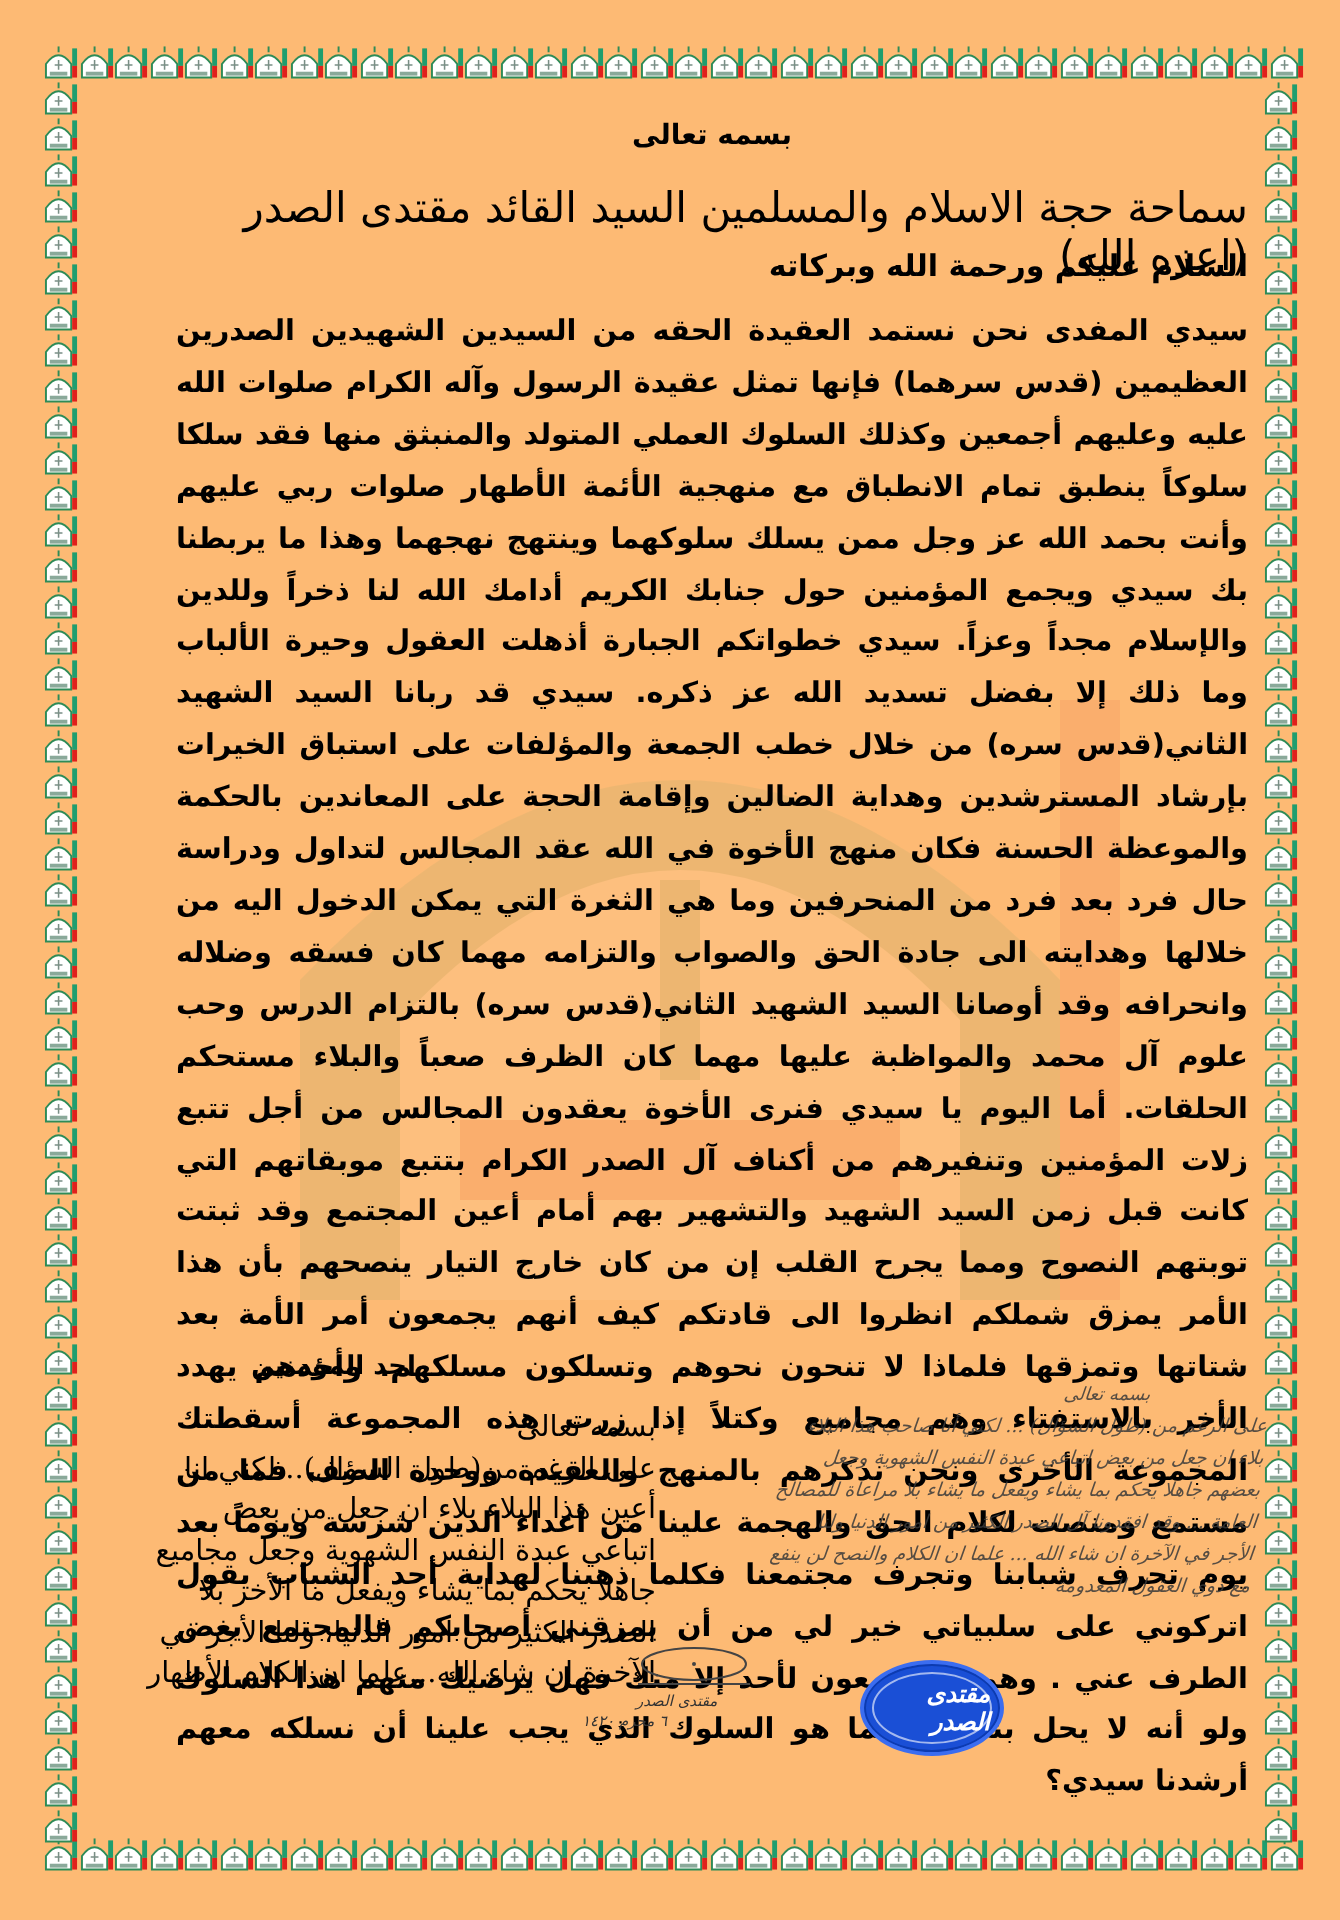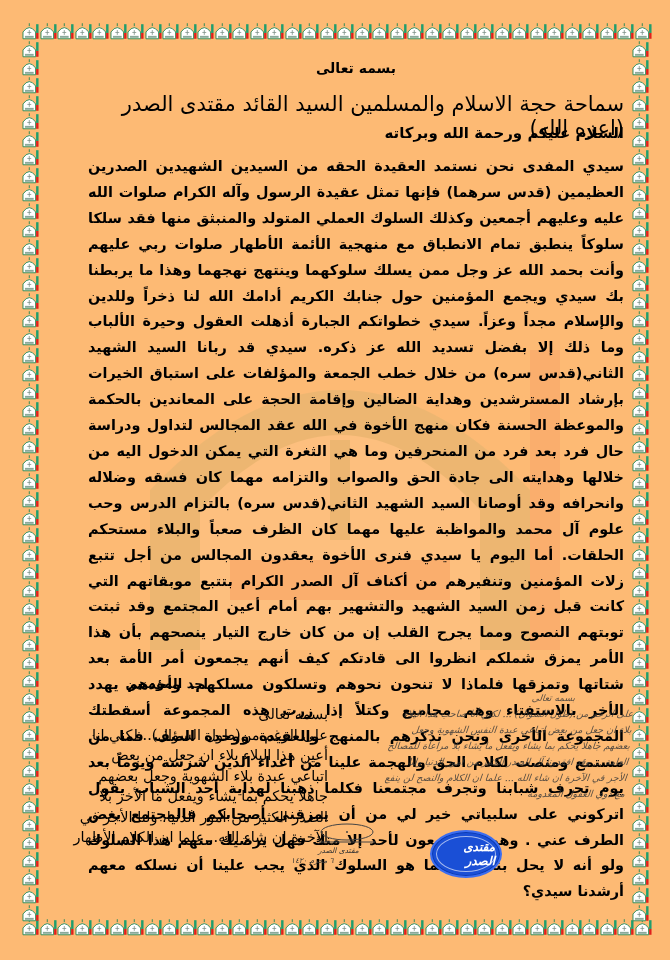--- a/index.html
+++ b/index.html
@@ -1458,21 +1458,21 @@
   <div class="content body-text">
     <p>سيدي المفدى نحن نستمد العقيدة الحقه من السيدين الشهيدين الصدرين العظيمين (قدس سرهما) فإنها تمثل عقيدة الرسول وآله الكرام صلوات الله عليه وعليهم أجمعين وكذلك السلوك العملي المتولد والمنبثق منها فقد سلكا سلوكاً ينطبق تمام الانطباق مع منهجية الأئمة الأطهار صلوات ربي عليهم وأنت بحمد الله عز وجل ممن يسلك سلوكهما وينتهج نهجهما وهذا ما يربطنا بك سيدي ويجمع المؤمنين حول جنابك الكريم أدامك الله لنا ذخراً وللدين والإسلام مجداً وعزاً. سيدي خطواتكم الجبارة أذهلت العقول وحيرة الألباب وما ذلك إلا بفضل تسديد الله عز ذكره. سيدي قد ربانا السيد الشهيد الثاني(قدس سره) من خلال خطب الجمعة والمؤلفات على استباق الخيرات بإرشاد المسترشدين وهداية الضالين وإقامة الحجة على المعاندين بالحكمة والموعظة الحسنة فكان منهج الأخوة في الله عقد المجالس لتداول ودراسة حال فرد بعد فرد من المنحرفين وما هي الثغرة التي يمكن الدخول اليه من خلالها وهدايته الى جادة الحق والصواب والتزامه مهما كان فسقه وضلاله وانحرافه وقد أوصانا السيد الشهيد الثاني(قدس سره) بالتزام الدرس وحب علوم آل محمد والمواظبة عليها مهما كان الظرف صعباً والبلاء مستحكم الحلقات. أما اليوم يا سيدي فنرى الأخوة يعقدون المجالس من أجل تتبع زلات المؤمنين وتنفيرهم من أكناف آل الصدر الكرام بتتبع موبقاتهم التي كانت قبل زمن السيد الشهيد والتشهير بهم أمام أعين المجتمع وقد ثبتت توبتهم النصوح ومما يجرح القلب إن من كان خارج التيار ينصحهم بأن هذا الأمر يمزق شملكم انظروا الى قادتكم كيف أنهم يجمعون أمر الأمة بعد شتاتها وتمزقها فلماذا لا تنحون نحوهم وتسلكون مسلكهم. وأحدهم يهدد الأخر بالاستفتاء وهم مجاميع وكتلاً إذا زرت هذه المجموعة أسقطتك المجموعة الأخرى ونحن نذكرهم بالمنهج والعقيدة ووحدة الصف فما من مستمع ومنصت لكلام الحق والهجمة علينا من أعداء الدين شرسة ويوماً بعد يوم تحرف شبابنا وتجرف مجتمعنا فكلما ذهبنا لهداية أحد الشباب يقول اتركوني على سلبياتي خير لي من أن يمزقني أصحابكم فالمجتمع يغض الطرف عني . وهم لا يسمعون لأحد إلا منك فهل يرضيك منهم هذا السلوك ولو أنه لا يحل بنصيحة فما هو السلوك الذي يجب علينا أن نسلكه معهم أرشدنا سيدي؟</p>
   </div>
 
   <div class="sender-label">احد المؤمنين</div>
 
   <div class="reply">
     <div class="reply-title">بسمه تعالى</div>
     <div>على الرغم من(طول السؤال)...لكني انا</div>
     <div>أعين هذا البلاء بلاء ان جعل من بعض</div>
-    <div>اتباعي عبدة بلاء الشهوية وجعل بعضهم</div>
+    <div>اتباعي عبدة النفس الشهوية وجعل مجاميع</div>
     <div>جاهلا يحكم بما يشاء ويفعل ما الأخر بلا</div>
     <div>الصدر الكثير من امور الدنيا، ولنا الأجر في</div>
     <div>الآخرة ان شاء الله...علما ان الكلام الأطهار</div>
   </div>
 
   <div class="handwritten">
     <div class="hw-title">بسمه تعالى</div>
     <div>على الرغم من (طول السؤال) ... لكني أنا صاحب هذا البلاء</div>
     <div>بلاء ان جعل من بعض اتباعي عبدة النفس الشهوية وجعل</div>
     <div>بعضهم جاهلا يحكم بما يشاء ويفعل ما يشاء بلا مراعاة للمصالح</div>

